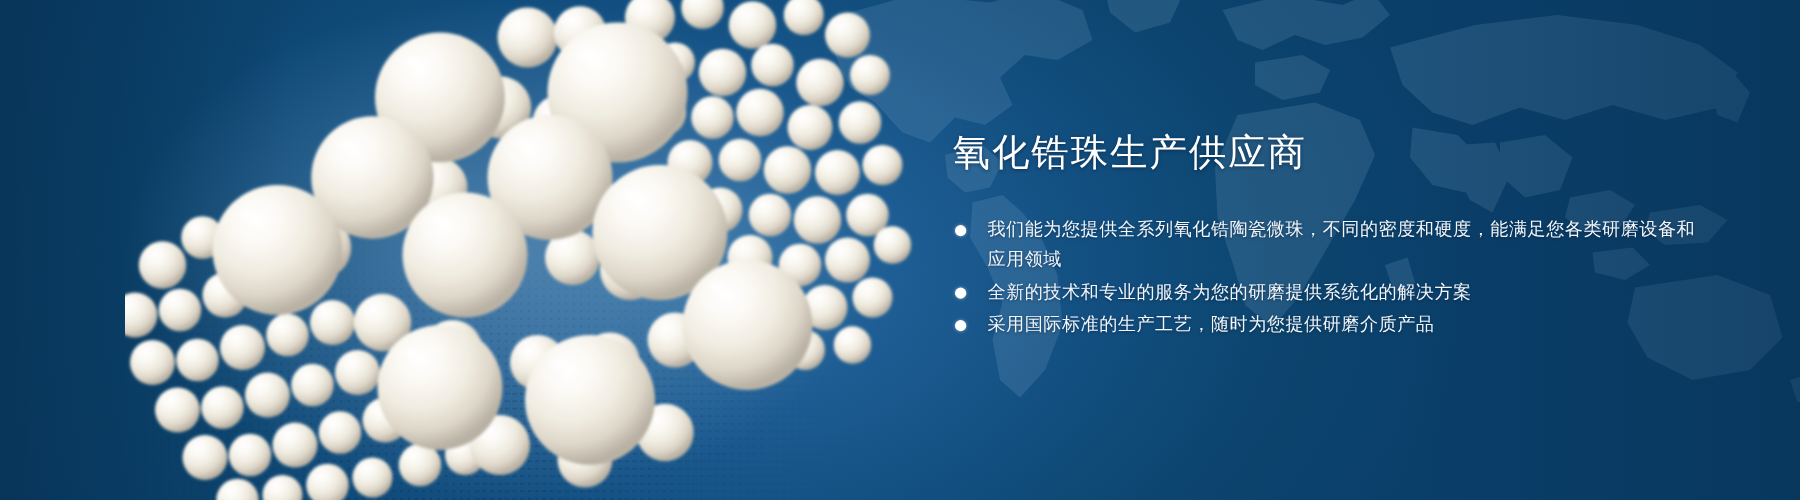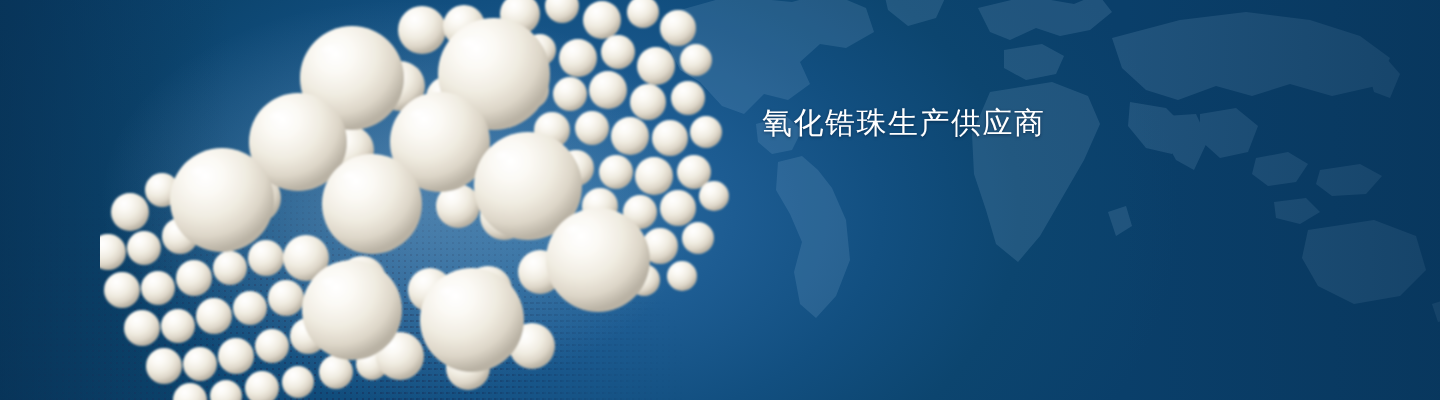--- a/index.html
+++ b/index.html
@@ -325,15 +325,29 @@
           <ellipse cx="235" cy="298" rx="18" ry="12" fill="url(#beadSpec)"></ellipse>
           <ellipse cx="354" cy="308" rx="19" ry="13" fill="url(#beadSpec)"></ellipse>
         </g>
       </g>
     </svg>
   </div>
 
   <div class="copy">
     <h1 class="headline">氧化锆珠生产供应商</h1>
 
+    <ul class="points">
+      <li class="point">
+        <span class="dot"></span>
+        <span class="point-text">我们能为您提供全系列氧化锆陶瓷微珠，不同的密度和硬度，能满足您各类研磨设备和应用领域</span>
+      </li>
+      <li class="point">
+        <span class="dot"></span>
+        <span class="point-text">全新的技术和专业的服务为您的研磨提供系统化的解决方案</span>
+      </li>
+      <li class="point">
+        <span class="dot"></span>
+        <span class="point-text">采用国际标准的生产工艺，随时为您提供研磨介质产品</span>
+      </li>
+    </ul>
   </div>
 
 </div>
 
 </body></html>

